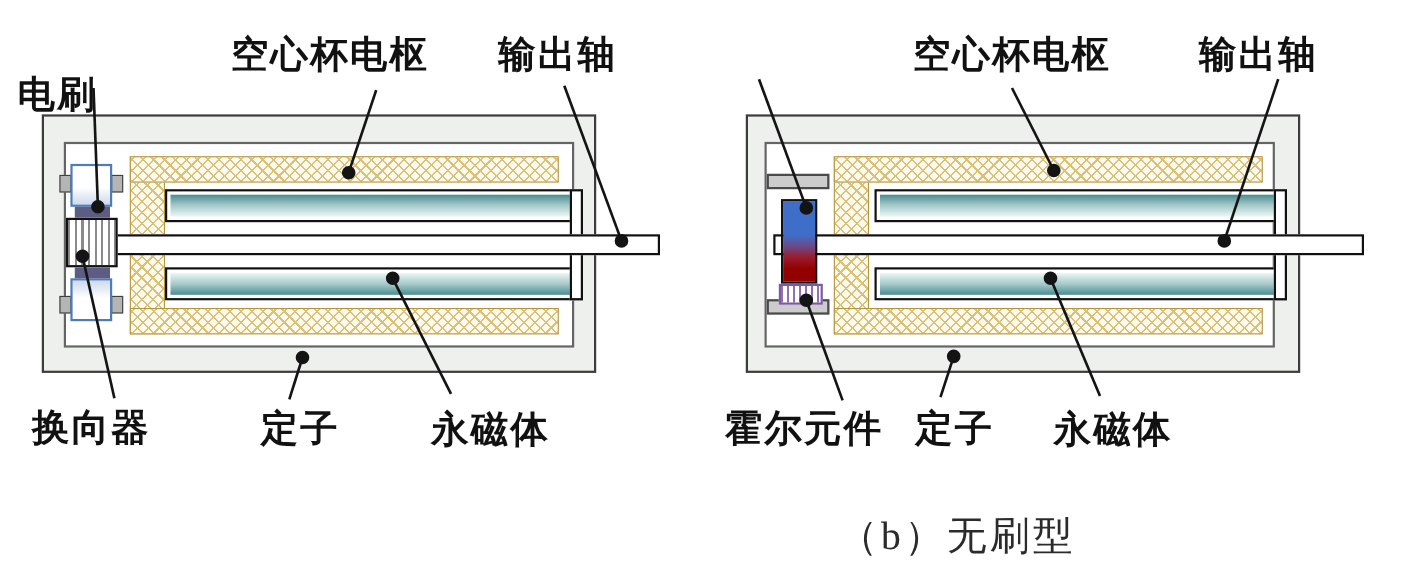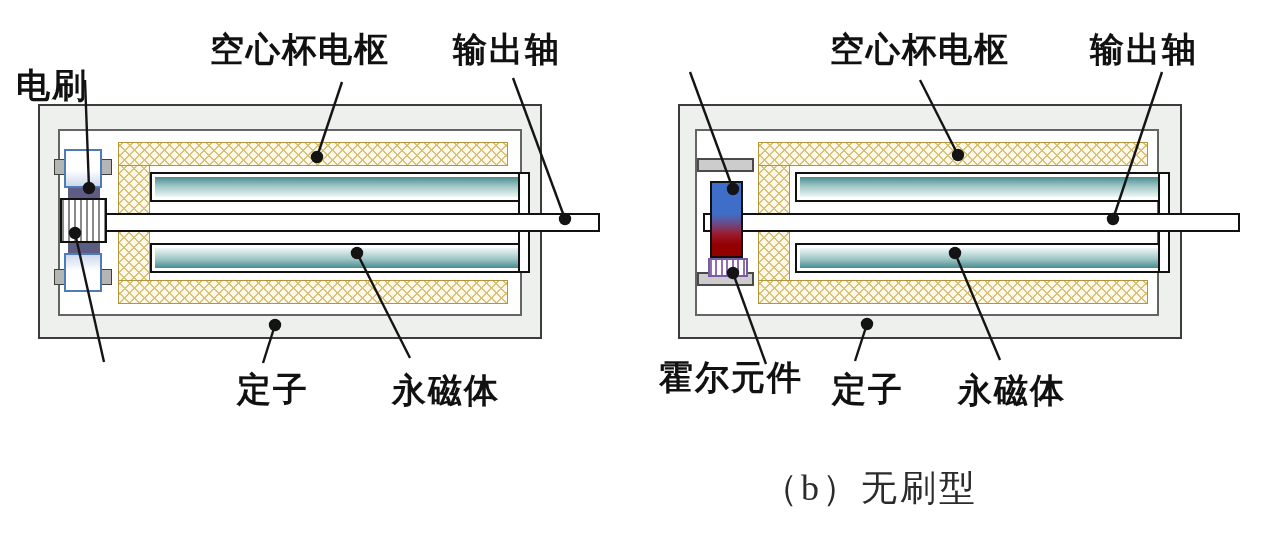--- a/index.html
+++ b/index.html
@@ -146,24 +146,25 @@
       <line x1="867" y1="324" x2="855" y2="361"></line>
         <circle cx="867" cy="324" r="5"></circle>
       <line x1="955" y1="253" x2="1000" y2="360"></line>
         <circle cx="955" cy="253" r="5"></circle>
     </g>
   </svg>
 
   <div class="lbl" style="left:52px;top:50px;margin-top:36px;">电刷</div>
   <div class="lbl" style="left:300px;top:50px;">空心杯电枢</div>
   <div class="lbl" style="left:507px;top:50px;">输出轴</div>
+  <div class="lbl" style="left:83px;top:389px;">换向器</div>
   <div class="lbl" style="left:273px;top:390px;">定子</div>
   <div class="lbl" style="left:446px;top:391px;">永磁体</div>
 
   <div class="lbl" style="left:920px;top:50px;">空心杯电枢</div>
   <div class="lbl" style="left:1144px;top:50px;">输出轴</div>
-  <div class="lbl" style="left:731px;top:378px;">霍尔元件</div>
+  <div class="lbl" style="left:731px;top:390px;">霍尔元件</div>
   <div class="lbl" style="left:868px;top:390px;">定子</div>
   <div class="lbl" style="left:1012px;top:391px;">永磁体</div>
 
   <div class="caption" style="left:870px;top:488px;text-align:center;">（b）无刷型</div>
 
 </div>
 
 </body></html>

